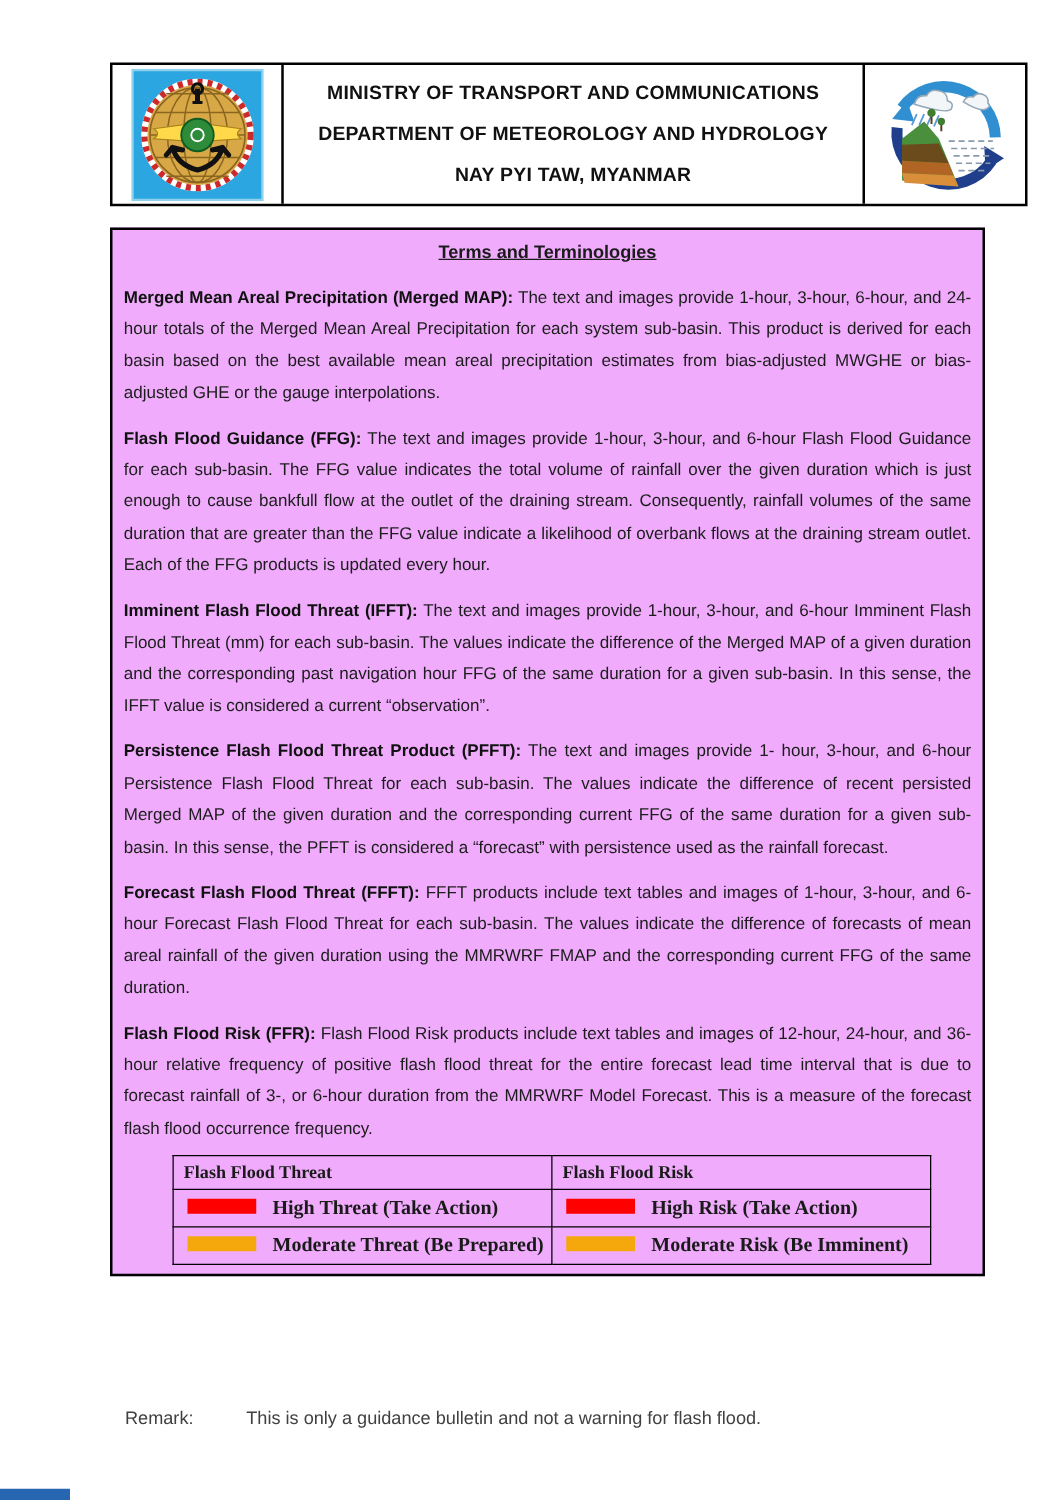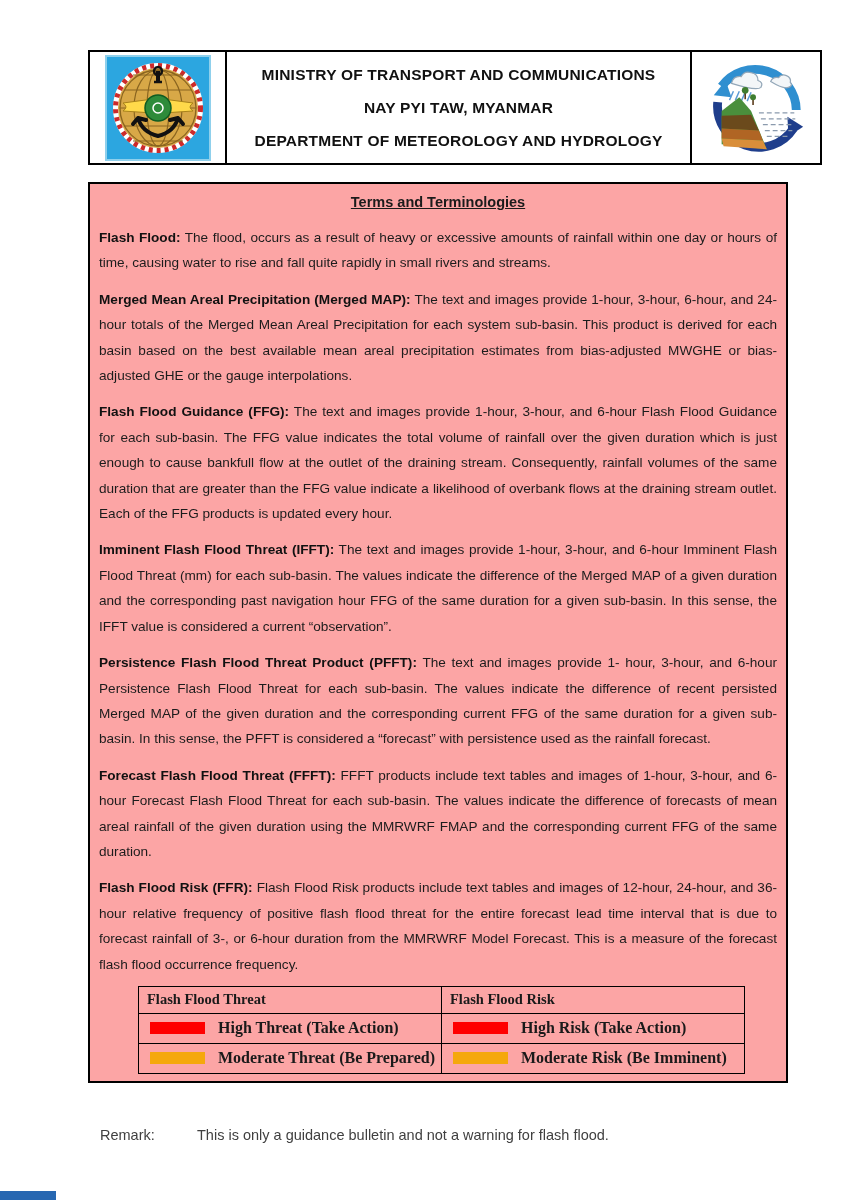--- a/index.html
+++ b/index.html
@@ -17,21 +17,21 @@
                  display:flex; align-items:center; justify-content:center; }
   .hcell-center{ flex:1; display:flex; flex-direction:column; justify-content:center;
                  text-align:center; }
   .hcell-right { width:130px; box-sizing:border-box; border-left:2px solid #000;
                  display:flex; align-items:center; justify-content:center; }
   .hline { font-size:15.5px; font-weight:bold; line-height:33px; color:#111; letter-spacing:.2px; }
 
   
   .content-box {
     position:absolute; left:88px; top:182px; width:700px; box-sizing:border-box;
-    border:2px solid #000; padding:6px 9px 5px 9px; background:#fca5a5;
+    border:2px solid #000; padding:6px 9px 5px 9px; background:#f0abfc;
   }
   .doc-title {
     text-align:center; font-weight:bold; text-decoration:underline;
     font-size:14.5px; line-height:24px; margin:0;
   }
   .para {
     font-size:13.6px; line-height:25.4px; text-align:justify;
     margin:11px 0 0 0; color:#1c1c1c;
   }
   .para strong { font-weight:700; color:#111; }
@@ -81,22 +81,22 @@
         <path d="M53 12 a4 4 0 1 0 0.01 0 M49 27 h8" stroke="#111" stroke-width="2.5" fill="none"></path>
         <path d="M18 48 L48 44 L48 58 L18 56 Q24 52 18 48 Z" fill="#FFD94A" stroke="#a8821a" stroke-width="1"></path>
         <path d="M88 48 L58 44 L58 58 L88 56 Q82 52 88 48 Z" fill="#FFD94A" stroke="#a8821a" stroke-width="1"></path>
         <circle cx="53" cy="53" r="13" fill="#2E8B3A" stroke="#0f5c22" stroke-width="1.5"></circle>
         <circle cx="53" cy="53" r="5" fill="none" stroke="#ffffff" stroke-width="1.5"></circle>
         <path d="M33 63 q4 14 20 18 q16 -4 20 -18 M33 63 l-5 6 M33 63 l8 2 M73 63 l5 6 M73 63 l-8 2" stroke="#111" stroke-width="4" fill="none" stroke-linecap="round"></path>
       </svg>
     </div>
     <div class="hcell-center">
       <div class="hline">MINISTRY OF TRANSPORT AND COMMUNICATIONS</div>
+      <div class="hline">DEPARTMENT OF METEOROLOGY AND HYDROLOGY</div>
       <div class="hline">NAY PYI TAW, MYANMAR</div>
-      <div class="hline">DEPARTMENT OF METEOROLOGY AND HYDROLOGY</div>
     </div>
     <div class="hcell-right">
 
       <svg width="108" height="108" viewBox="0 0 110 110" aria-hidden="true">
         <path d="M96 57 A42 42 0 0 0 20 33" fill="none" stroke="#2F8FD0" stroke-width="9"></path>
         <path d="M24 27 L12 42 L30 44 Z" fill="#2F8FD0"></path>
         <path d="M16 49 A42 42 0 0 0 93 76" fill="none" stroke="#1F3E8C" stroke-width="9"></path>
         <path d="M88 84 L103 74 L87 64 Z" fill="#1F3E8C"></path>
         <path d="M30 30 q2-8 10-7 q3-6 10-4 q7 1 7 8 q6 2 3 7 q-4 4 -30 -4 Z" fill="#f3f6f8" stroke="#93a7b8" stroke-width="1.3"></path>
         <path d="M70 28 q2-5 8-4 q3-4 8-2 q5 2 4 7 q3 3 -2 5 q-5 2 -18 -6 Z" fill="#f3f6f8" stroke="#93a7b8" stroke-width="1.3"></path>
@@ -115,21 +115,20 @@
           <path d="M64 78 h28" stroke-dasharray="5 3"></path>
           <path d="M66 84 h22" stroke-dasharray="5 3"></path>
         </g>
       </svg>
     </div>
   </div>
 
   <div class="content-box">
     <p class="doc-title">Terms and Terminologies</p>
 
-    <p class="para"><strong>Flash Flood:</strong><span> The flood, occurs as a result of heavy or excessive amounts of rainfall within one day or hours of time, causing water to rise and fall quite rapidly in small rivers and streams.</span></p>
 
     <p class="para"><strong>Merged Mean Areal Precipitation (Merged MAP):</strong><span> The text and images provide 1-hour, 3-hour, 6-hour, and 24-hour totals of the Merged Mean Areal Precipitation for each system sub-basin. This product is derived for each basin based on the best available mean areal precipitation estimates from bias-adjusted MWGHE or bias-adjusted GHE or the gauge interpolations.</span></p>
 
     <p class="para"><strong>Flash Flood Guidance (FFG):</strong><span> The text and images provide 1-hour, 3-hour, and 6-hour Flash Flood Guidance for each sub-basin. The FFG value indicates the total volume of rainfall over the given duration which is just enough to cause bankfull flow at the outlet of the draining stream. Consequently, rainfall volumes of the same duration that are greater than the FFG value indicate a likelihood of overbank flows at the draining stream outlet. Each of the FFG products is updated every hour.</span></p>
 
     <p class="para"><strong>Imminent Flash Flood Threat (IFFT):</strong><span> The text and images provide 1-hour, 3-hour, and 6-hour Imminent Flash Flood Threat (mm) for each sub-basin. The values indicate the difference of the Merged MAP of a given duration and the corresponding past navigation hour FFG of the same duration for a given sub-basin. In this sense, the IFFT value is considered a current “observation”.</span></p>
 
     <p class="para"><strong>Persistence Flash Flood Threat Product (PFFT):</strong><span> The text and images provide 1- hour, 3-hour, and 6-hour Persistence Flash Flood Threat for each sub-basin. The values indicate the difference of recent persisted Merged MAP of the given duration and the corresponding current FFG of the same duration for a given sub-basin. In this sense, the PFFT is considered a “forecast” with persistence used as the rainfall forecast.</span></p>
 
     <p class="para"><strong>Forecast Flash Flood Threat (FFFT):</strong><span> FFFT products include text tables and images of 1-hour, 3-hour, and 6-hour Forecast Flash Flood Threat for each sub-basin. The values indicate the difference of forecasts of mean areal rainfall of the given duration using the MMRWRF FMAP and the corresponding current FFG of the same duration.</span></p>

